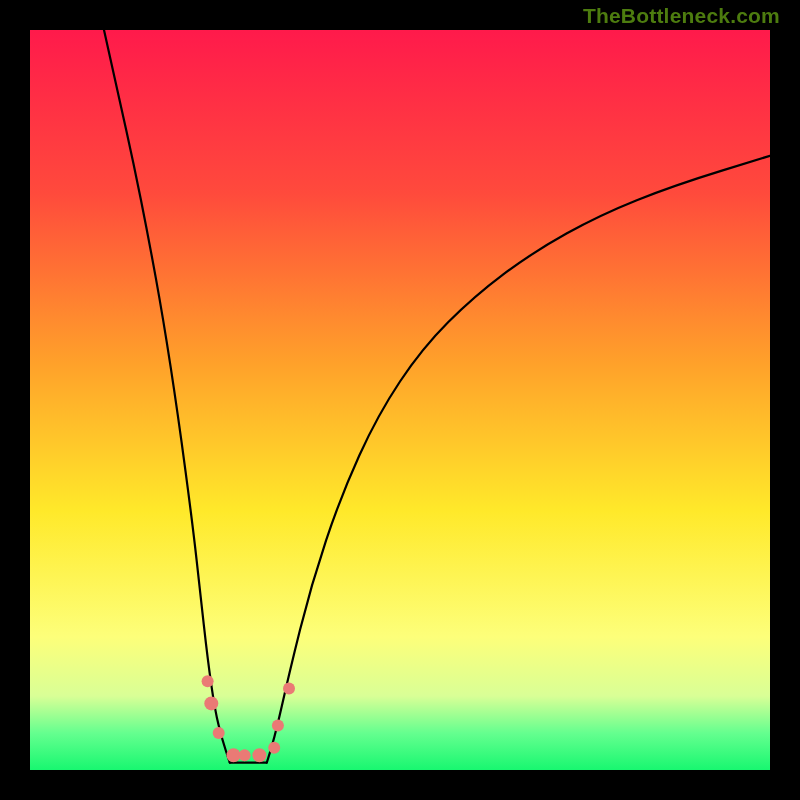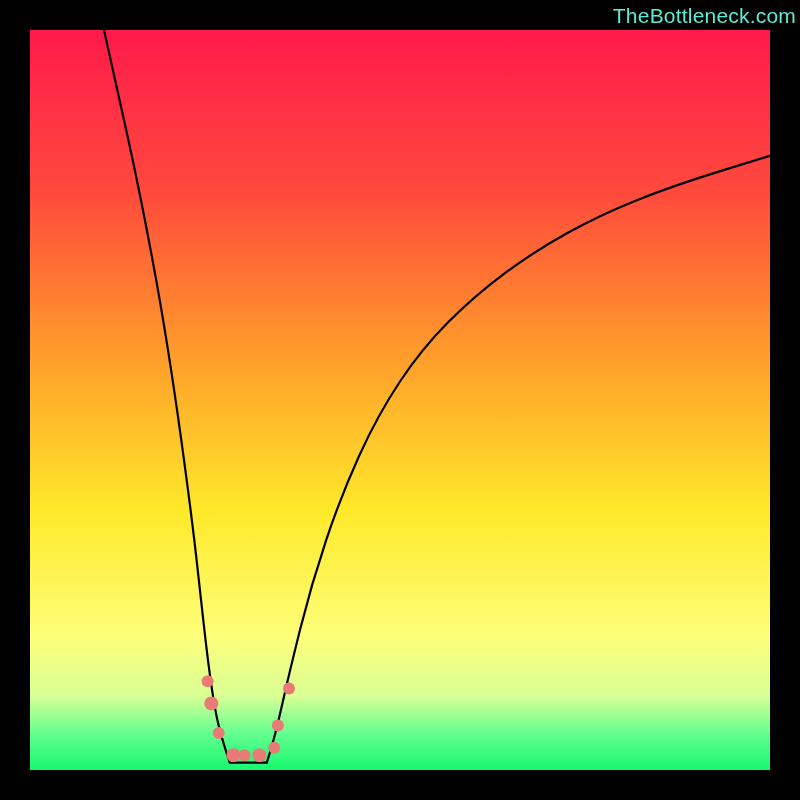--- a/index.html
+++ b/index.html
@@ -20,24 +20,24 @@
   .plot-area {
     position: absolute;
     left: 30px;
     top: 30px;
     width: 740px;
     height: 740px;
   }
   .watermark {
     position: absolute;
     top: 4px;
-    right: 4px;
-    color: #5eead4;
+    right: 20px;
+    color: #4d7c0f;
     font-size: 21px;
-    font-weight: 400;
+    font-weight: 700;
     letter-spacing: 0.2px;
   }
   svg { display: block; }
 </style>
 </head>
 <body>
 
 <div class="frame">
   <div class="watermark">TheBottleneck.com</div>
 

